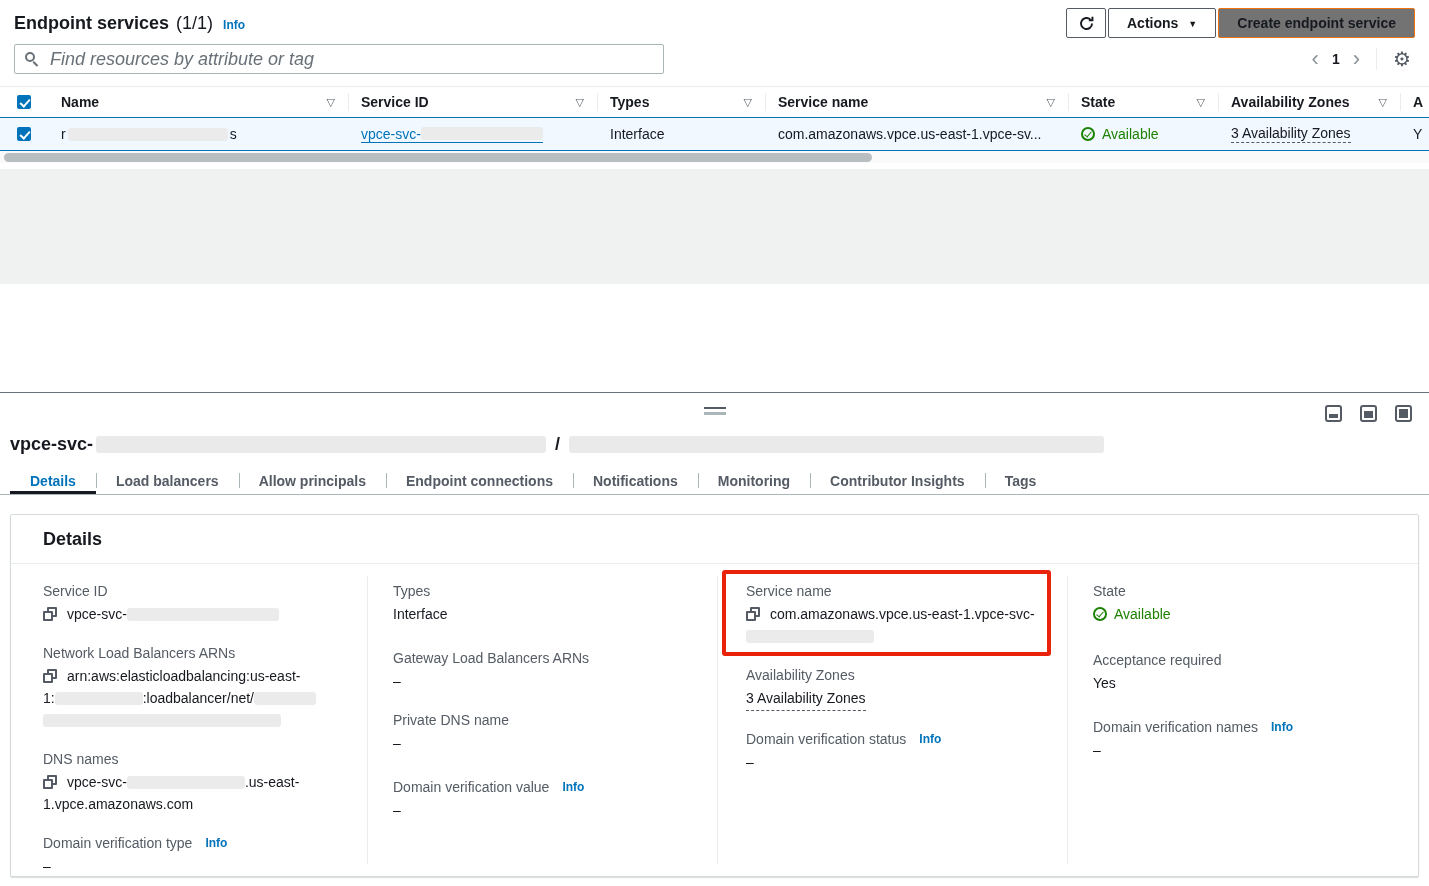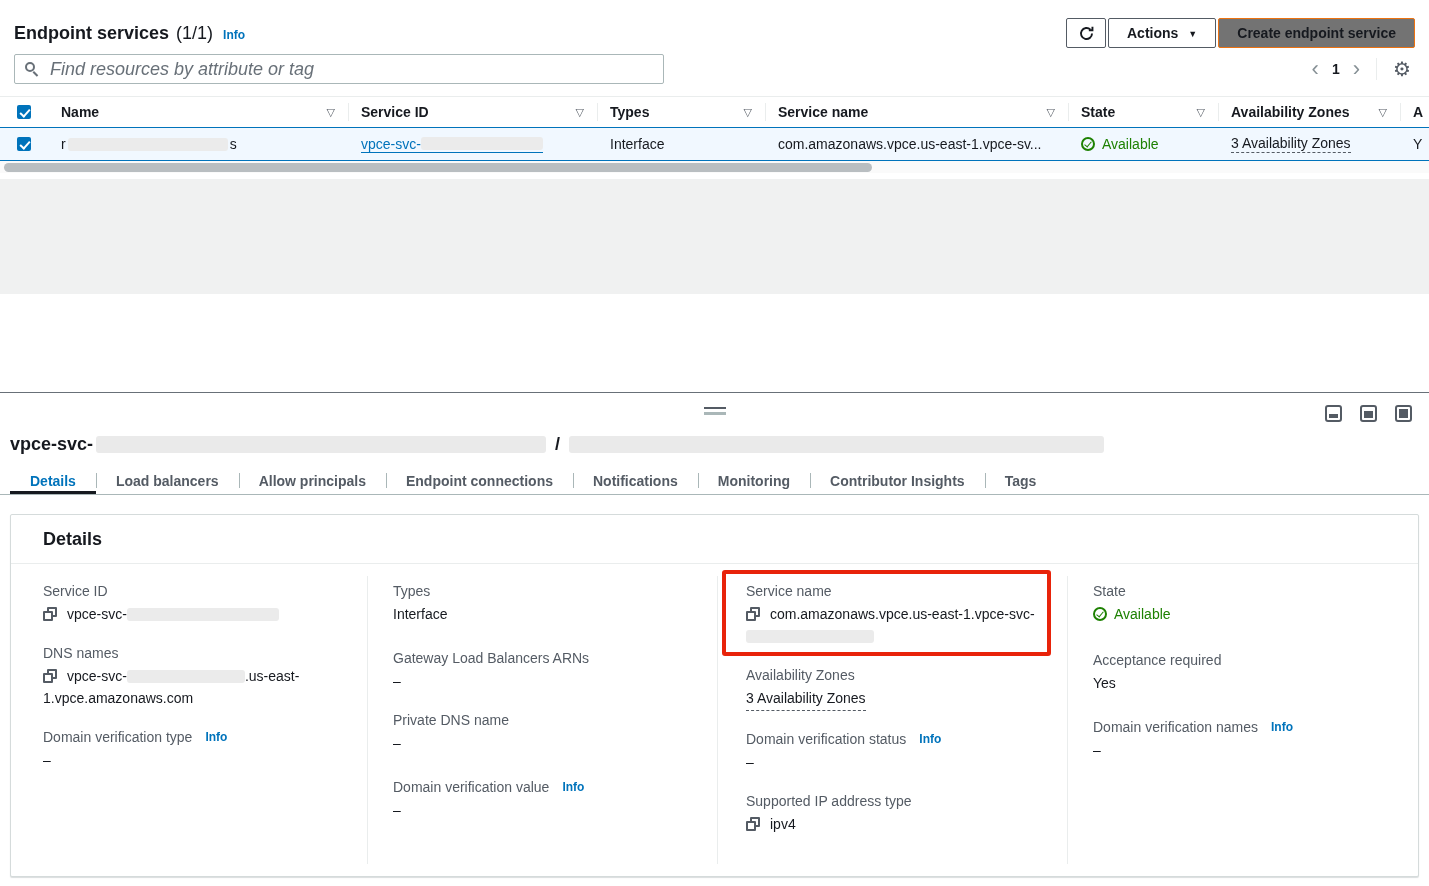--- a/index.html
+++ b/index.html
@@ -1,21 +1,21 @@
 <!DOCTYPE html>
 <html><head>
 <meta charset="utf-8">
 <style>
   html,body{margin:0;padding:0}
   body{
     width:1429px;height:886px;position:relative;overflow:hidden;
     font-family:"Liberation Sans",sans-serif;background:#fff;color:#16191f;
   }
   
-  #top{position:absolute;top:10px;left:0;right:0;height:284px;background:#fff}
+  #top{position:absolute;top:0;left:0;right:0;height:284px;background:#fff}
   .header-row{display:flex;justify-content:space-between;align-items:center;padding:8px 14px 6px}
   .page-title{font-size:18px;display:flex;align-items:baseline;gap:7px}
   .page-title .t{font-weight:700}
   .page-title .c{font-weight:400}
   .info-link{font-size:12px;font-weight:700;color:#0073bb;margin-left:3px;cursor:pointer;text-decoration:none}
   .controls{display:flex;gap:2px;align-items:flex-start}
   .btn{height:30px;border:1px solid #545b64;border-radius:2px;background:#fff;display:flex;align-items:center;justify-content:center;
        font-family:"Liberation Sans",sans-serif;font-weight:700;font-size:14px;color:#16191f;padding:0 18px;gap:10px;cursor:pointer;box-sizing:border-box}
   .btn-icon{width:40px;padding:0}
   .btn-primary{background:#737373;border-color:#ec7211}
@@ -253,20 +253,28 @@
         <div class="vdiv" id="vd3"></div>
 
         <div class="col" id="c1">
           <div class="field">
             <div class="flabel">Service ID</div>
             <div class="fvalue">
               <span class="copy-icon"></span><span>vpce-svc-</span><span class="redact" style="width:152px"></span>
             </div>
           </div>
           <div class="field">
+            <div class="flabel">Network Load Balancers ARNs</div>
+            <div class="fvalue">
+              <span class="copy-icon"></span><span>arn:aws:elasticloadbalancing:us-east-</span><br>
+              <span>1:</span><span class="redact" style="width:88px"></span><span>:loadbalancer/net/</span><span class="redact" style="width:62px"></span><br>
+              <span class="redact" style="width:238px"></span>
+            </div>
+          </div>
+          <div class="field">
             <div class="flabel">DNS names</div>
             <div class="fvalue">
               <span class="copy-icon"></span><span>vpce-svc-</span><span class="redact" style="width:118px"></span><span>.us-east-</span><br>
               <span>1.vpce.amazonaws.com</span>
             </div>
           </div>
           <div class="field">
             <div class="flabel">
               <span>Domain verification type</span>
               <a class="info-link">Info</a>
@@ -311,26 +319,20 @@
               <span class="dash-link">3 Availability Zones</span>
             </div>
           </div>
           <div class="field">
             <div class="flabel">
               <span>Domain verification status</span>
               <a class="info-link">Info</a>
             </div>
             <div class="fvalue">–</div>
           </div>
-          <div class="field">
-            <div class="flabel">Supported IP address type</div>
-            <div class="fvalue">
-              <span class="copy-icon"></span><span>ipv4</span>
-            </div>
-          </div>
         </div>
 
         <div class="col" id="c4">
           <div class="field">
             <div class="flabel">State</div>
             <div class="fvalue">
               <span class="status">
                 <span class="check-circle"></span>
                 <span>Available</span>
               </span>

